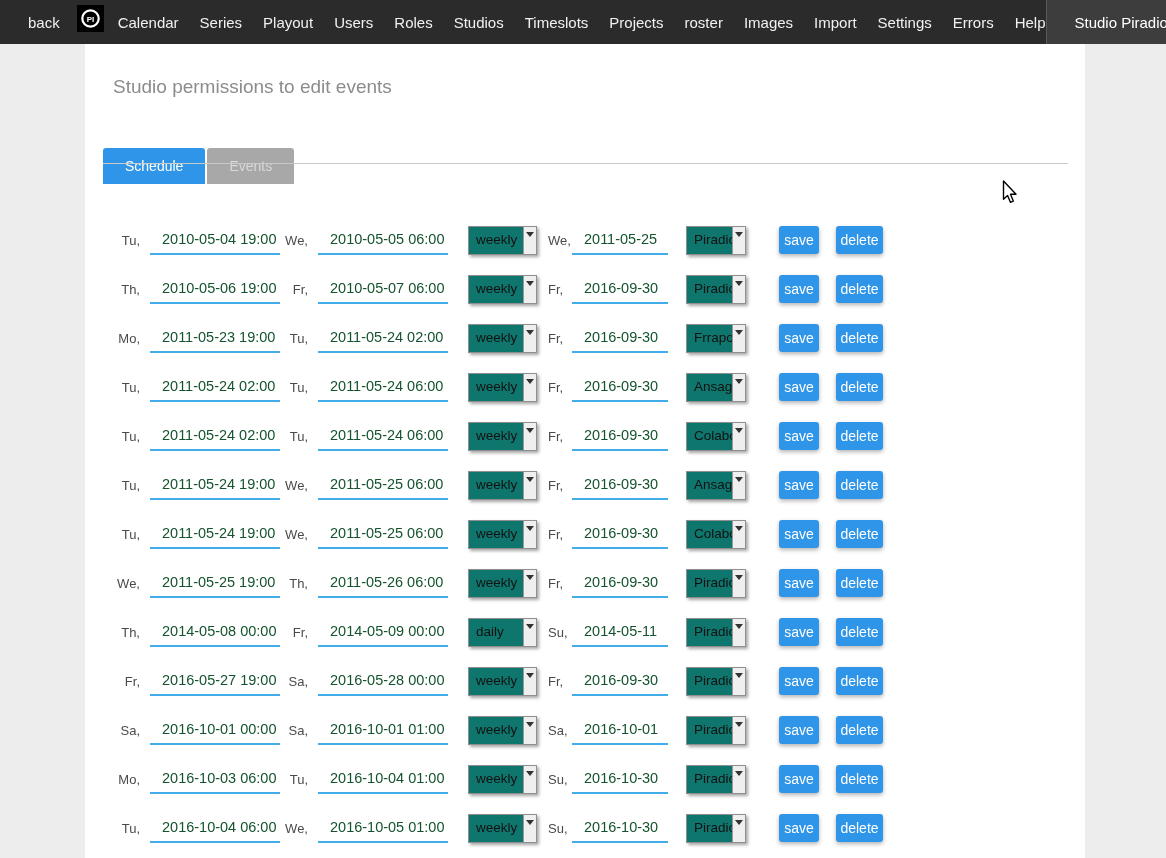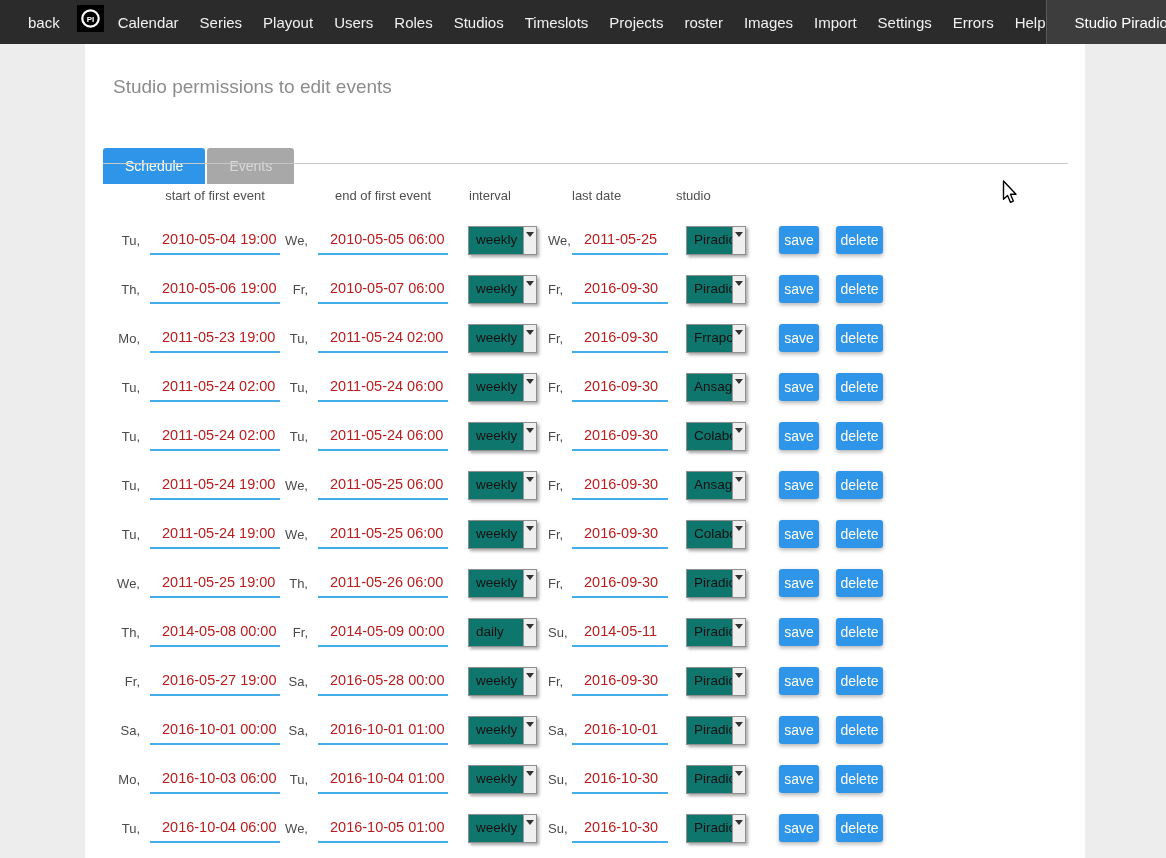--- a/index.html
+++ b/index.html
@@ -69,21 +69,21 @@
   .rows{ position:absolute; left:0; top:182px; }
   .row{ height:49px; align-items:start; }
   .day{
     font-size:13px; color:#4a4a4a; text-align:right; padding-right:10px;
     line-height:29px;
   }
   .dt-input{
     width:100%; height:29px; background:transparent;
     border:none; border-bottom:2px solid #42ade8;
     font-family:"Liberation Sans", sans-serif;
-    font-size:14.5px; color:#b91c1c; padding:0 0 2px 12px; outline:none;
+    font-size:14.5px; color:#14532d; padding:0 0 2px 12px; outline:none;
   }
   .sel{
     display:flex; height:29px; background:#0f766e;
     border:1px solid #8f8f8f; box-shadow:2px 2px 3px rgba(0,0,0,0.35);
     cursor:pointer;
   }
   .sel-interval{ width:69px; margin-left:20px; }
   .sel-studio{ width:60px; margin-left:18px; }
   .sel-text{ flex:1; line-height:26px; font-size:13.5px; color:#111; padding-left:7px; overflow:hidden; }
   .sel-arrow{ width:13px; background:#efefef; border-left:1px solid #999; position:relative; flex:0 0 auto; }
@@ -143,32 +143,20 @@
 
 <div class="content">
   <div class="page-title">Studio permissions to edit events</div>
 
   <div class="tabs">
     <div class="tab active">Schedule</div>
     <div class="tab inactive">Events</div>
   </div>
   <div class="tab-line"></div>
 
-  <div class="thead grid-row">
-    <span></span>
-    <span class="th-center">start of first event</span>
-    <span></span>
-    <span class="th-center">end of first event</span>
-    <span class="th-interval">interval</span>
-    <span></span>
-    <span class="th-last">last date</span>
-    <span class="th-studio">studio</span>
-    <span></span>
-    <span></span>
-  </div>
 
   <div class="rows" id="rows">
   <div class="row grid-row">
     <span class="day">Tu,</span>
     <span><input class="dt-input" value="2010-05-04 19:00" style=""></span>
     <span class="day">We,</span>
     <span><input class="dt-input" value="2010-05-05 06:00" style=""></span>
     <span>
           <span class="sel sel-interval">
       <span class="sel-text">weekly</span>

